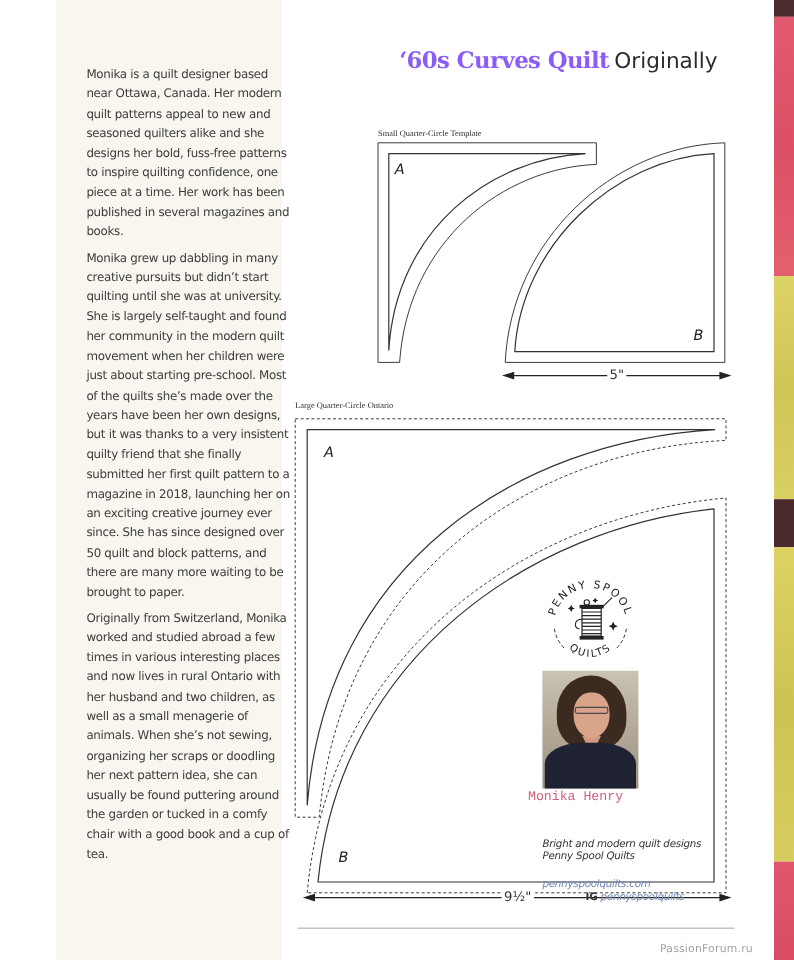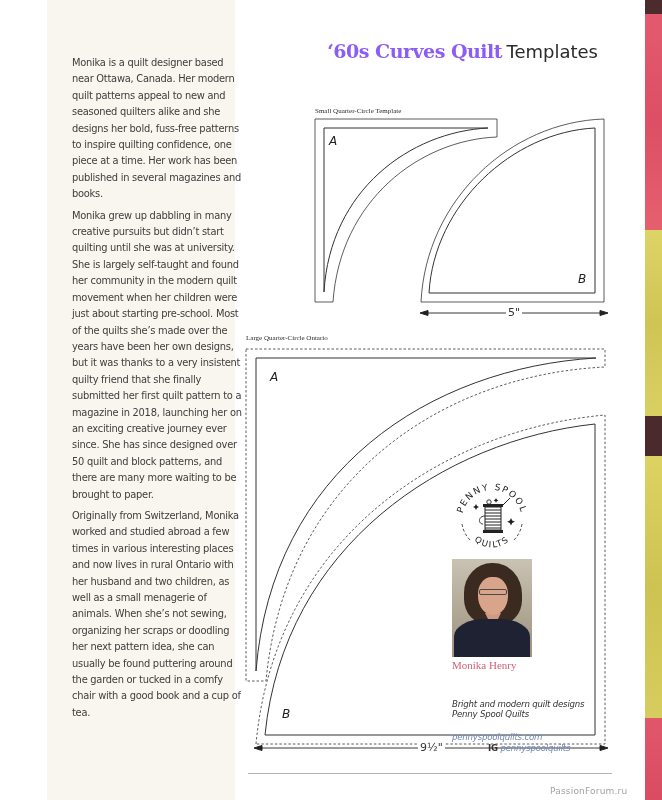--- a/index.html
+++ b/index.html
@@ -63,21 +63,21 @@
     background: linear-gradient(180deg, #c9c3b3 0%, #b7ae9c 40%, #9d9281 100%);
     overflow: hidden;
   }
   .photo .hair { position: absolute; left: 12px; top: 4px; width: 58px; height: 62px; border-radius: 48% 50% 40% 42%; background: #3b2a20; }
   .photo .face { position: absolute; left: 26px; top: 18px; width: 30px; height: 38px; border-radius: 45% 45% 50% 50%; background: #d9a58a; }
   .photo .glasses { position: absolute; left: 27px; top: 30px; width: 28px; height: 6px; border: 1.5px solid #4a4a4a; border-radius: 2px; }
   .photo .body { position: absolute; left: 2px; top: 60px; width: 76px; height: 44px; border-radius: 40% 40% 0 0; background: #1f2233; }
   .photo .neck { position: absolute; left: 33px; top: 54px; width: 16px; height: 16px; background: #cf9a80; clip-path: polygon(0 0,100% 0,50% 100%); }
 
   .author-name {
-    position: absolute; left: 452px; top: 659px; font-family: Liberation Serif, serif;
+    position: absolute; left: 440px; top: 659px; font-family: Liberation Mono, monospace;
     font-size: 11px; color: #d0607a;
   }
   .author-line {
     position: absolute; left: 452px; font-family: "DejaVu Sans", sans-serif; font-style: italic;
     font-size: 8.6px; color: #333; white-space: nowrap; letter-spacing: -0.2px; margin-top: 35px;
   }
   .author-link { color: #6f86b5; }
   .ig-label { font-style: normal; font-weight: bold; color: #333; padding-left: 36px; }
 
   
@@ -111,21 +111,21 @@
     <div style="top:0;height:14px;background:#4b2b2d;"></div>
     <div style="top:14px;height:216px;background:linear-gradient(180deg,#e35a6e,#dc4f64 50%,#e5606f);"></div>
     <div style="top:230px;height:186px;background:linear-gradient(180deg,#ddd466,#cfc555 50%,#d9d062);"></div>
     <div style="top:416px;height:40px;background:#4a2a2c;"></div>
     <div style="top:456px;height:262px;background:linear-gradient(180deg,#dcd363,#cdc352 50%,#d6cd5e);"></div>
     <div style="top:718px;height:82px;background:linear-gradient(180deg,#e0576b,#d94c62);"></div>
   </div>
 
   <div class="title">
     <span class="accent">‘60s Curves Quilt</span>
-    <span class="plain">Templates</span>
+    <span class="plain">Originally</span>
   </div>
 
   <svg class="drawing" width="662" height="800" viewBox="0 0 662 800">
 
     <g fill="none" stroke="#333">
       <path d="M315 119 L497 119 L497 137 C420 140 340 200 333 302 L315 302 Z" stroke-width="0.8"></path>
       <path d="M324 128 L488 128 C410 132 330 190 324 292 Z" stroke-width="1"></path>
     </g>
 
     <g fill="none" stroke="#333">

